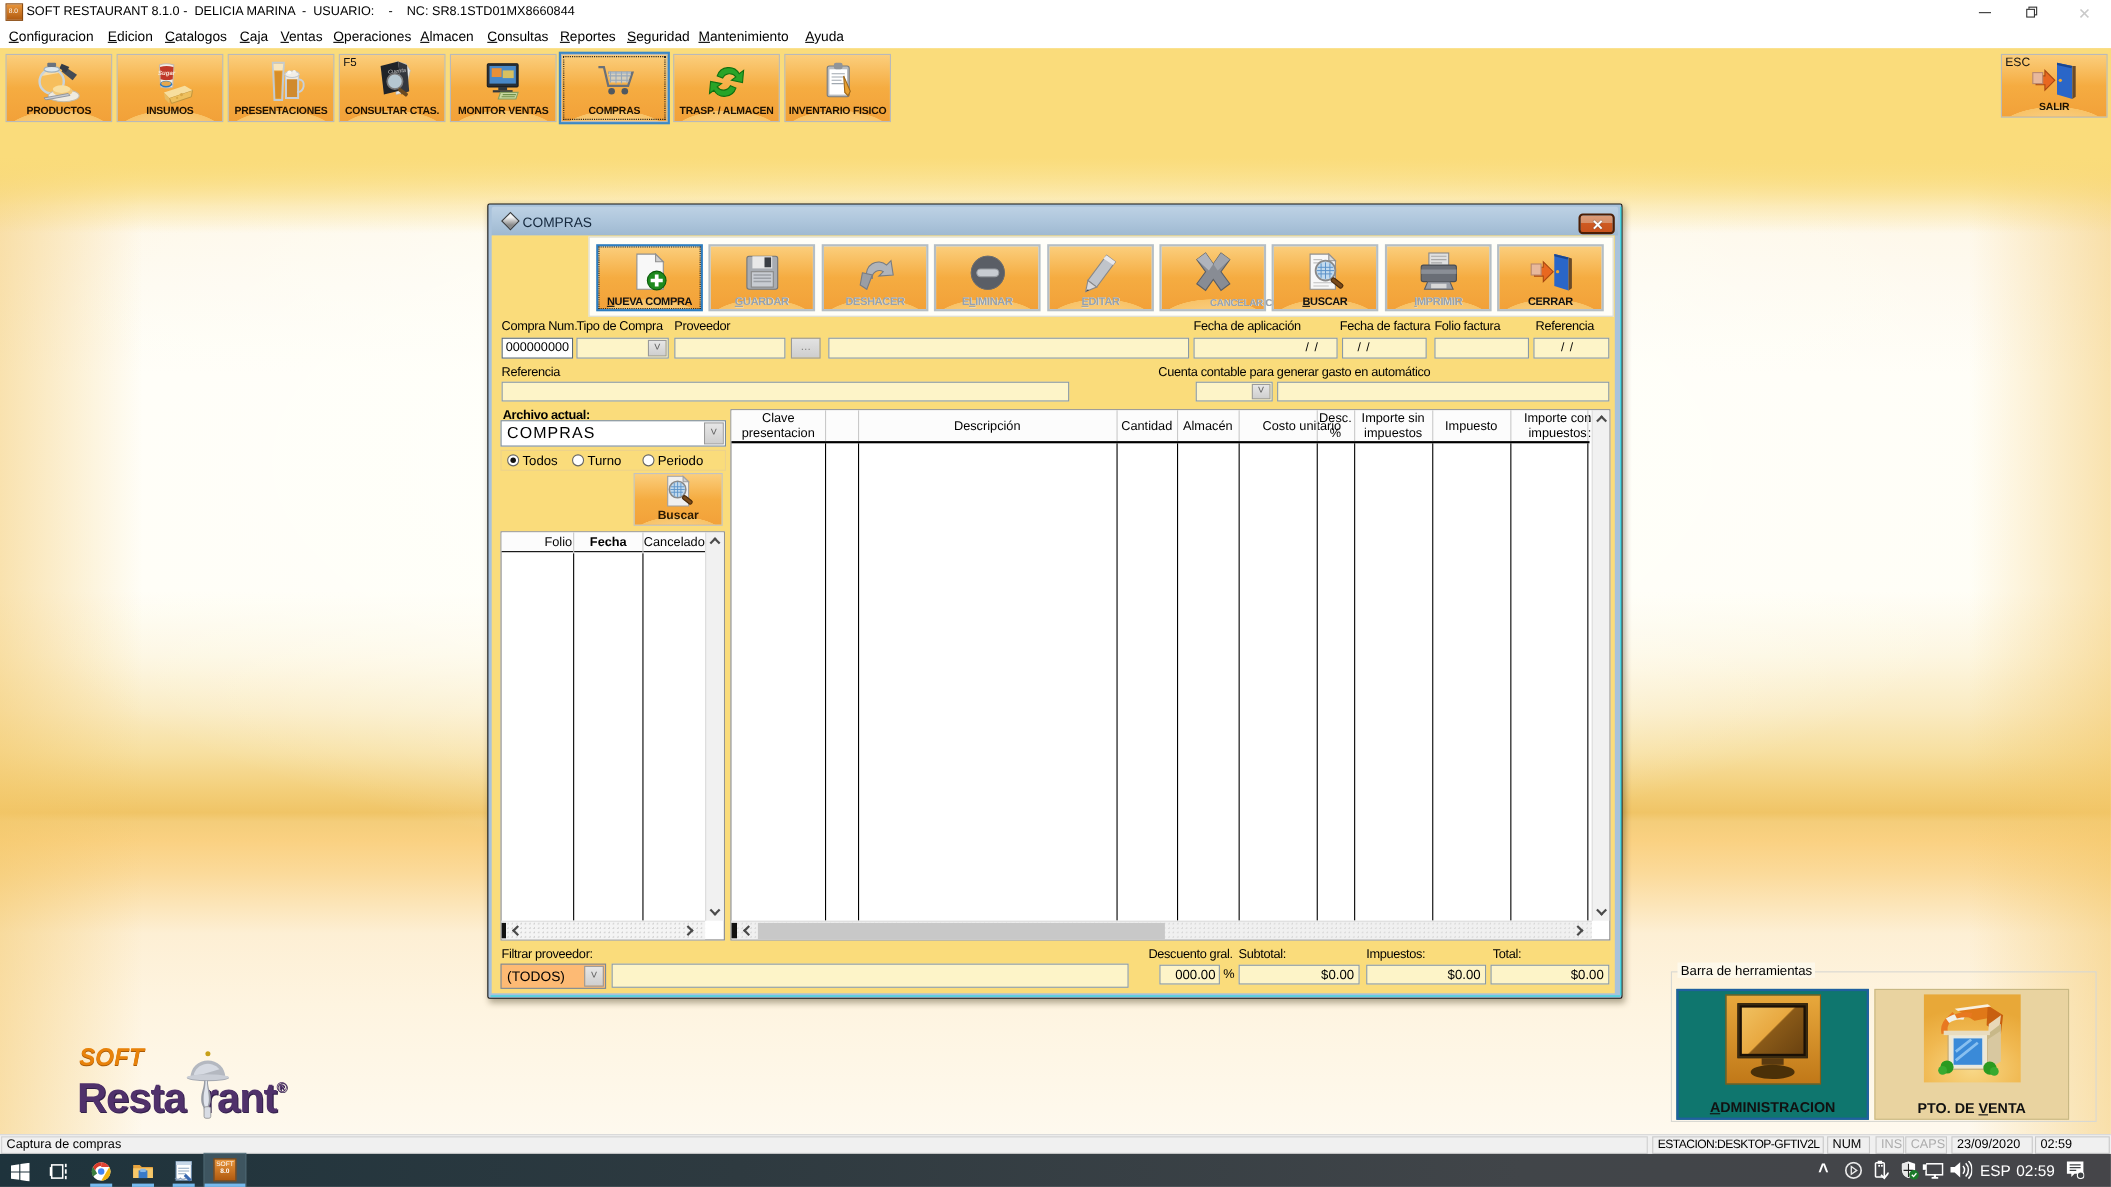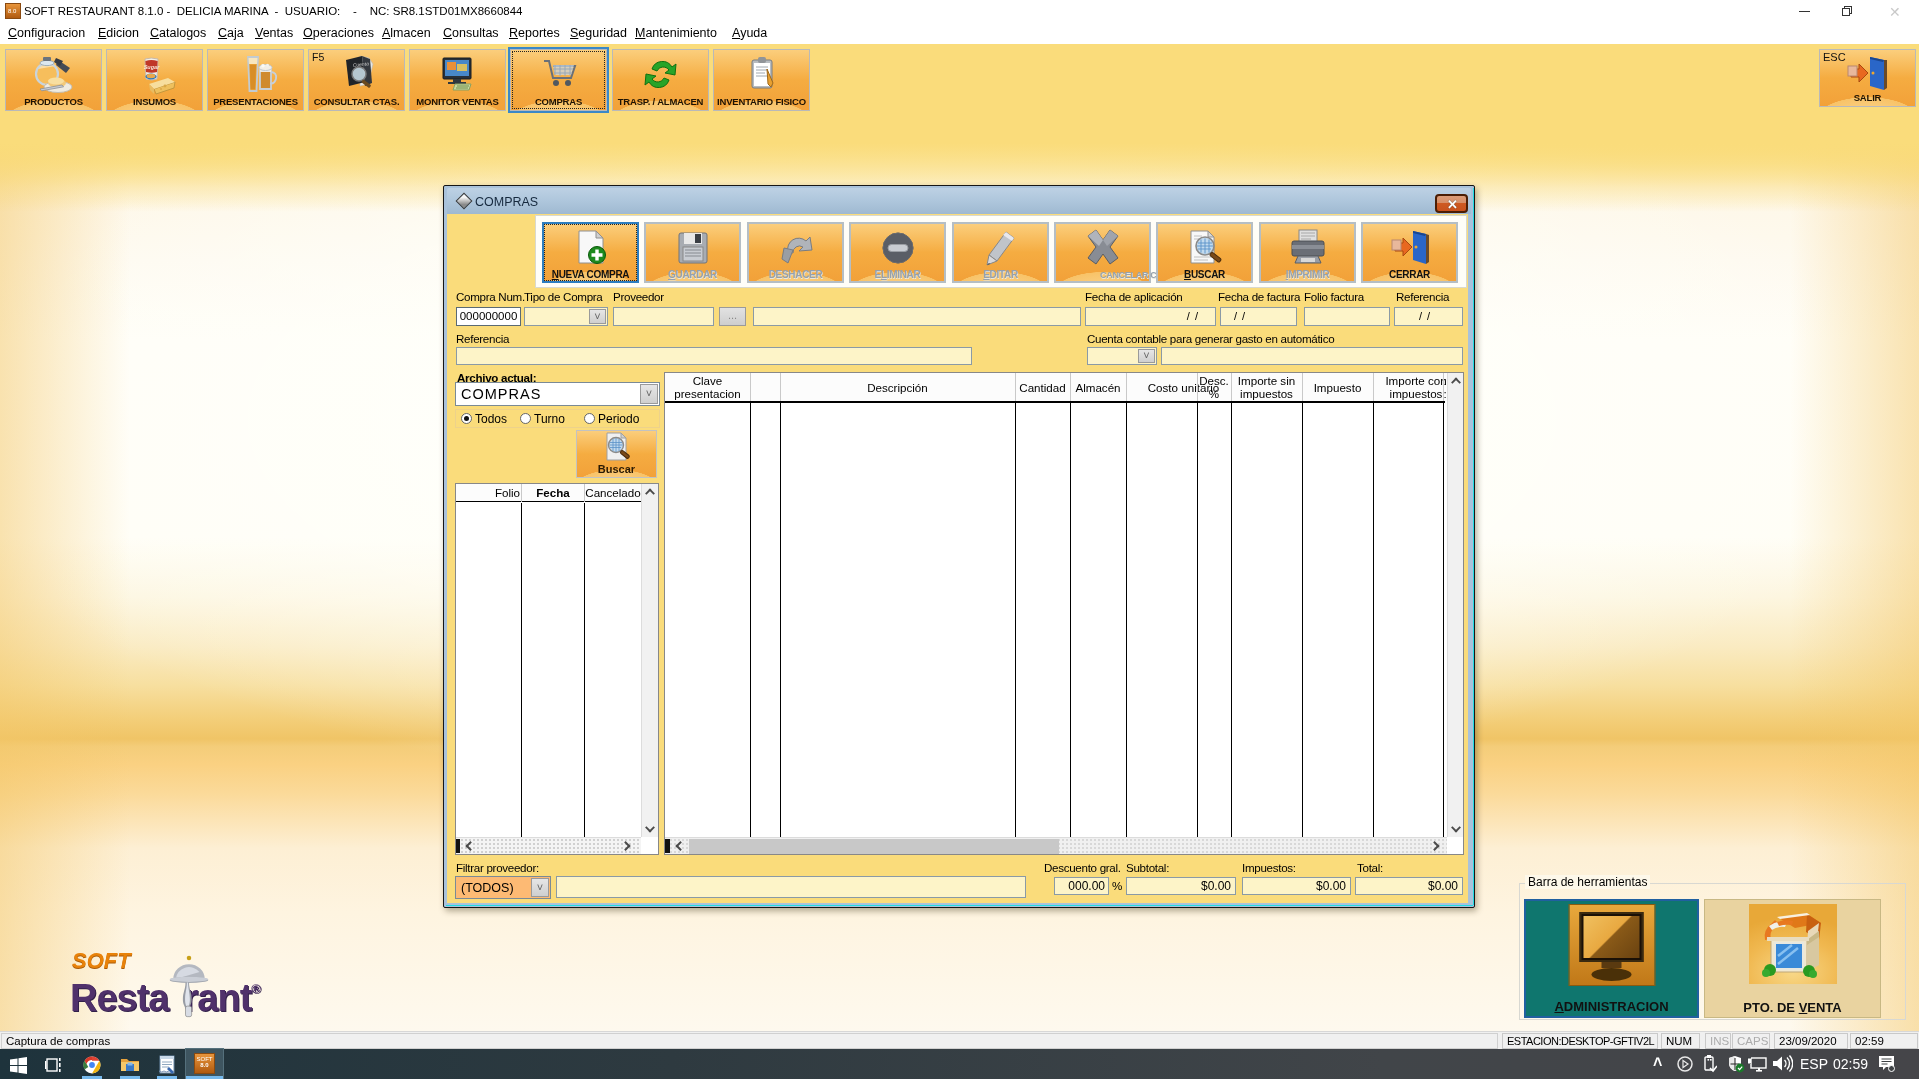--- a/index.html
+++ b/index.html
@@ -349,21 +349,21 @@
       </div>
       <div class="finput" style="left:773px;top:93px;width:77px;font-size:11px;line-height:17px;letter-spacing:1px;">
         <span style="position:absolute;left:13px;">/ /</span>
       </div>
       <div class="finput" style="left:857px;top:93px;width:86px;"></div>
       <div class="finput" style="left:947px;top:93px;width:69px;font-size:11px;line-height:17px;letter-spacing:1px;">
         <span style="position:absolute;left:24px;">/ /</span>
       </div>
 
       <div class="flabel" style="left:9px;top:118px;">Referencia</div>
-      <div class="flabel" style="left:640px;top:118px;">Cuenta contable para generar gasto en automático</div>
+      <div class="flabel" style="left:606px;top:118px;">Cuenta contable para generar gasto en automático</div>
       <div class="finput" style="left:9px;top:133px;width:516px;height:18px;"></div>
       <div class="finput" style="left:640px;top:133px;width:70px;height:18px;">
         <div class="combo-btn"></div>
       </div>
       <div class="finput" style="left:714px;top:133px;width:302px;height:18px;"></div>
 
       <div class="flabel" style="left:10px;top:157px;font-weight:bold;">Archivo actual:</div>
       <div class="abs" style="left:8px;top:168px;width:205px;height:24px;background:#fff;border:1px solid #7A8A96;">
         <span style="position:absolute;left:5px;top:3px;font-size:14.5px;letter-spacing:1px;color:#000;">COMPRAS</span>
         <div class="combo-btn" style="width:18px;"></div>

